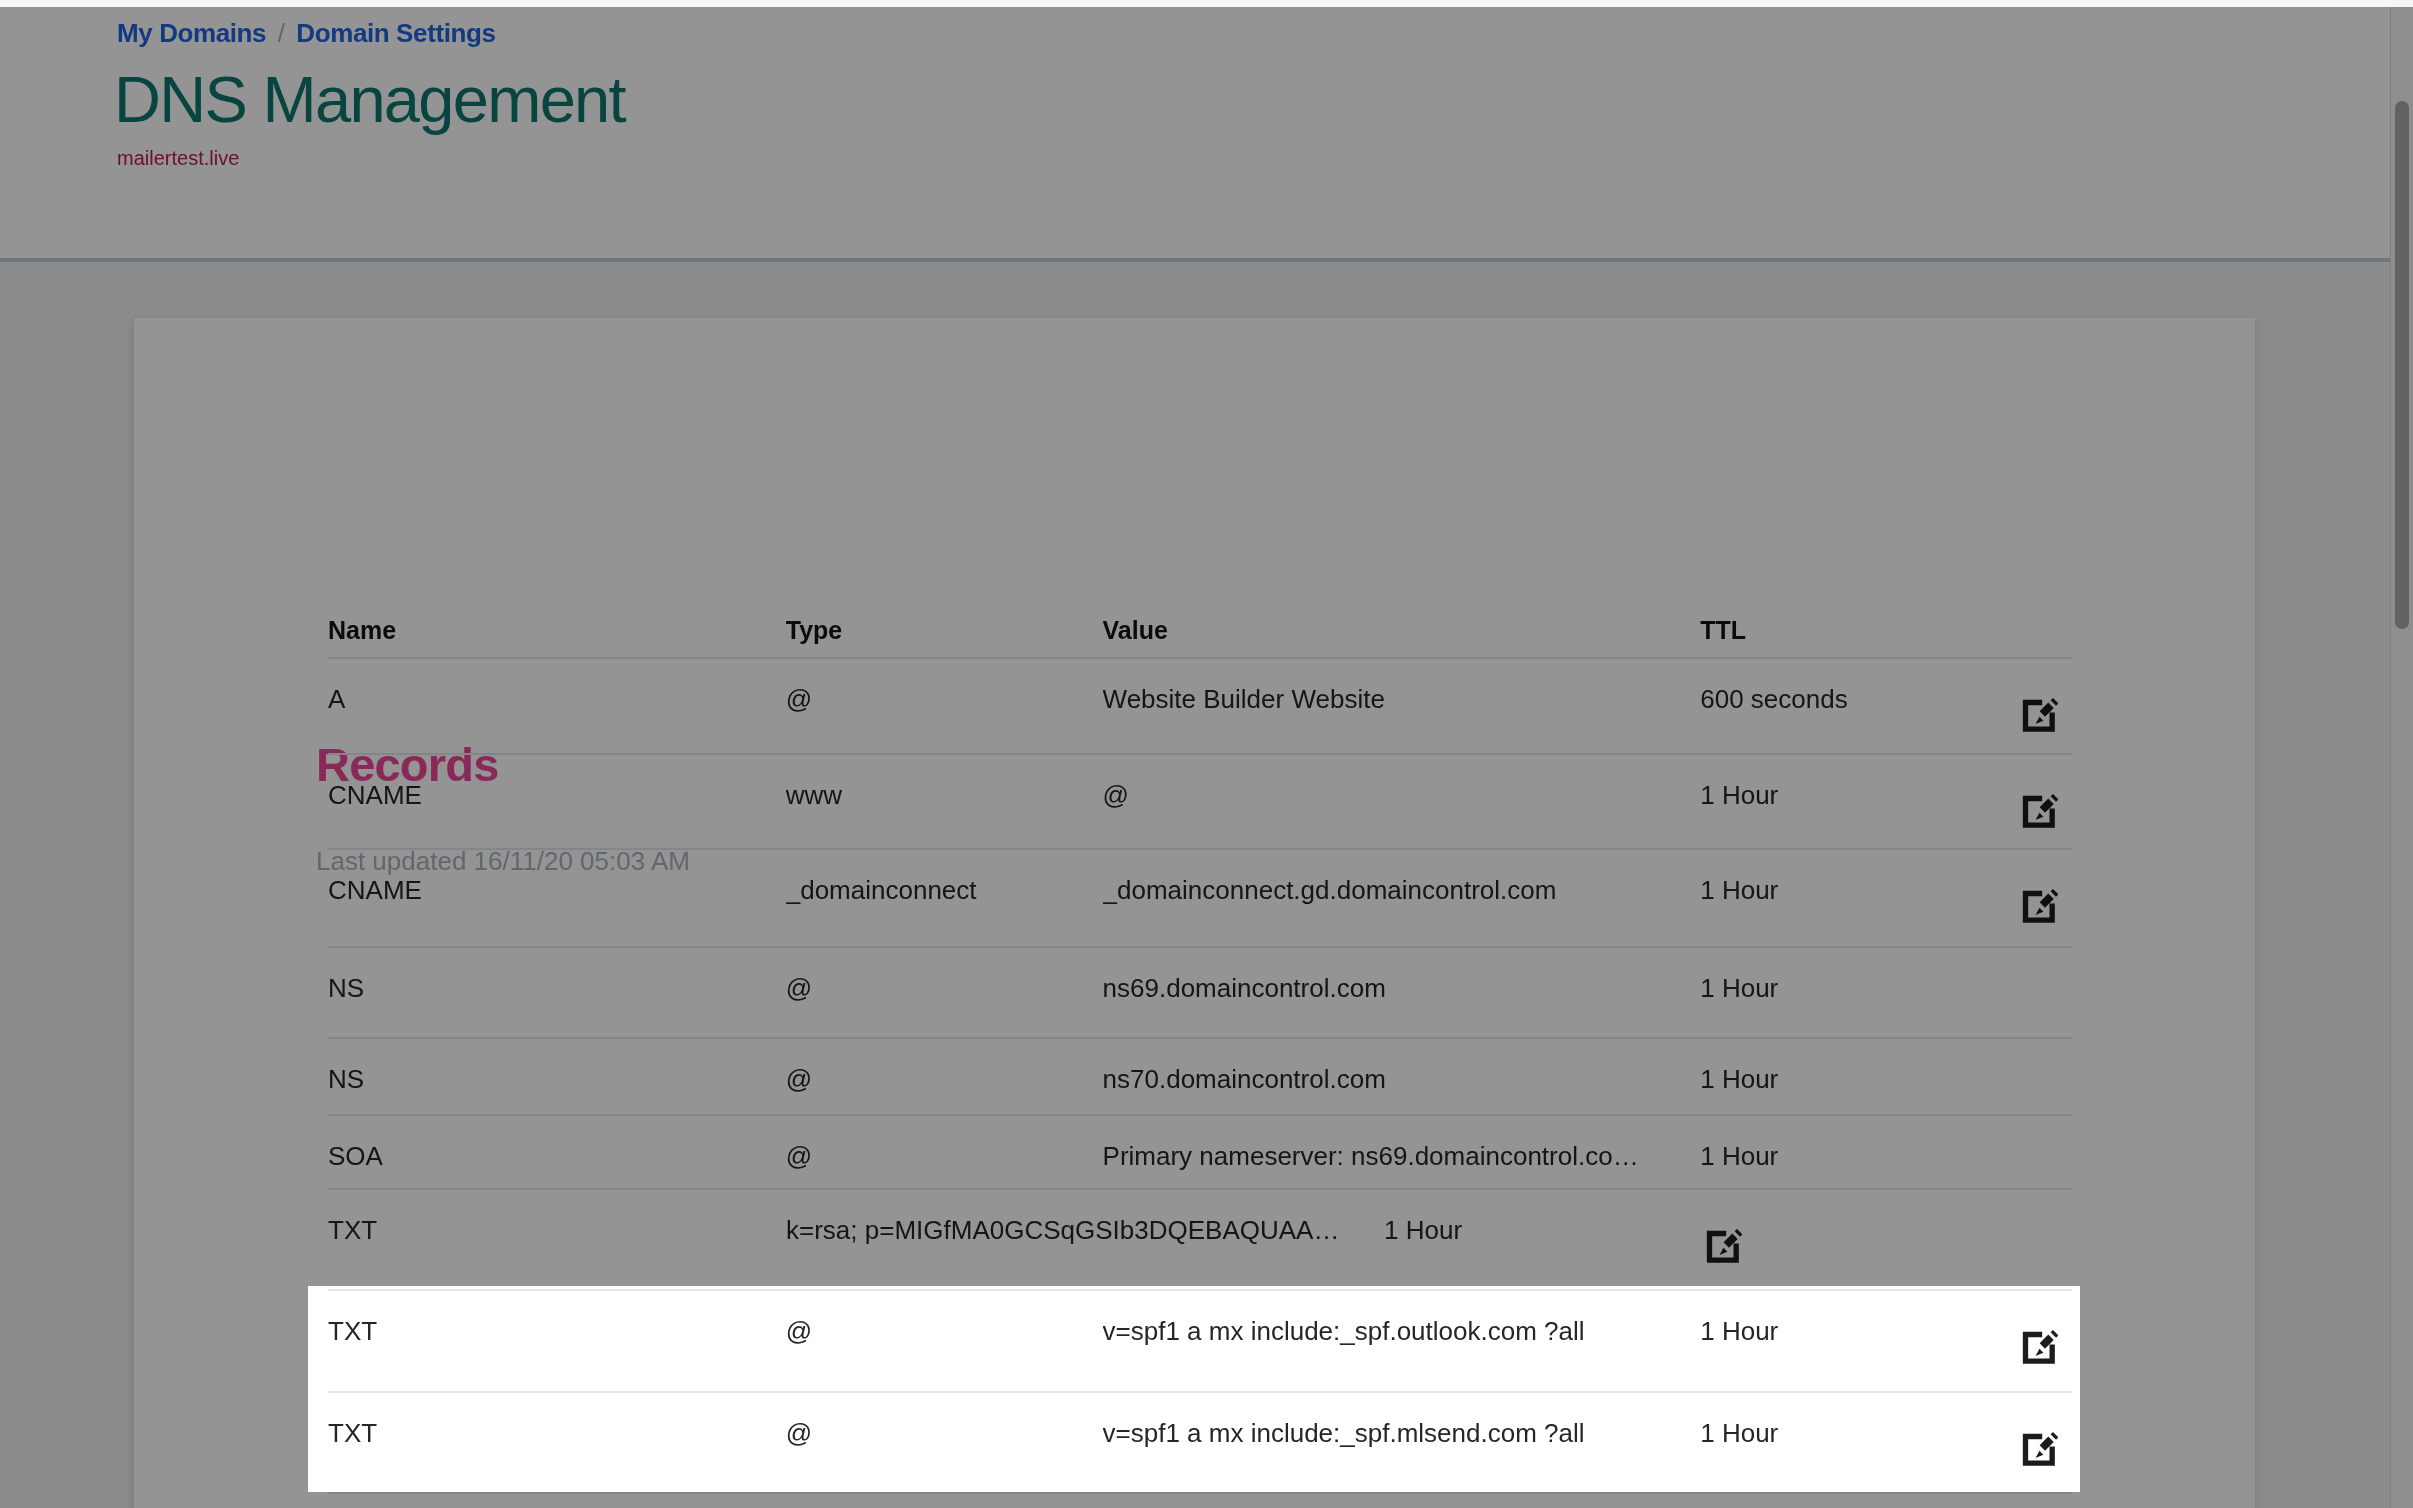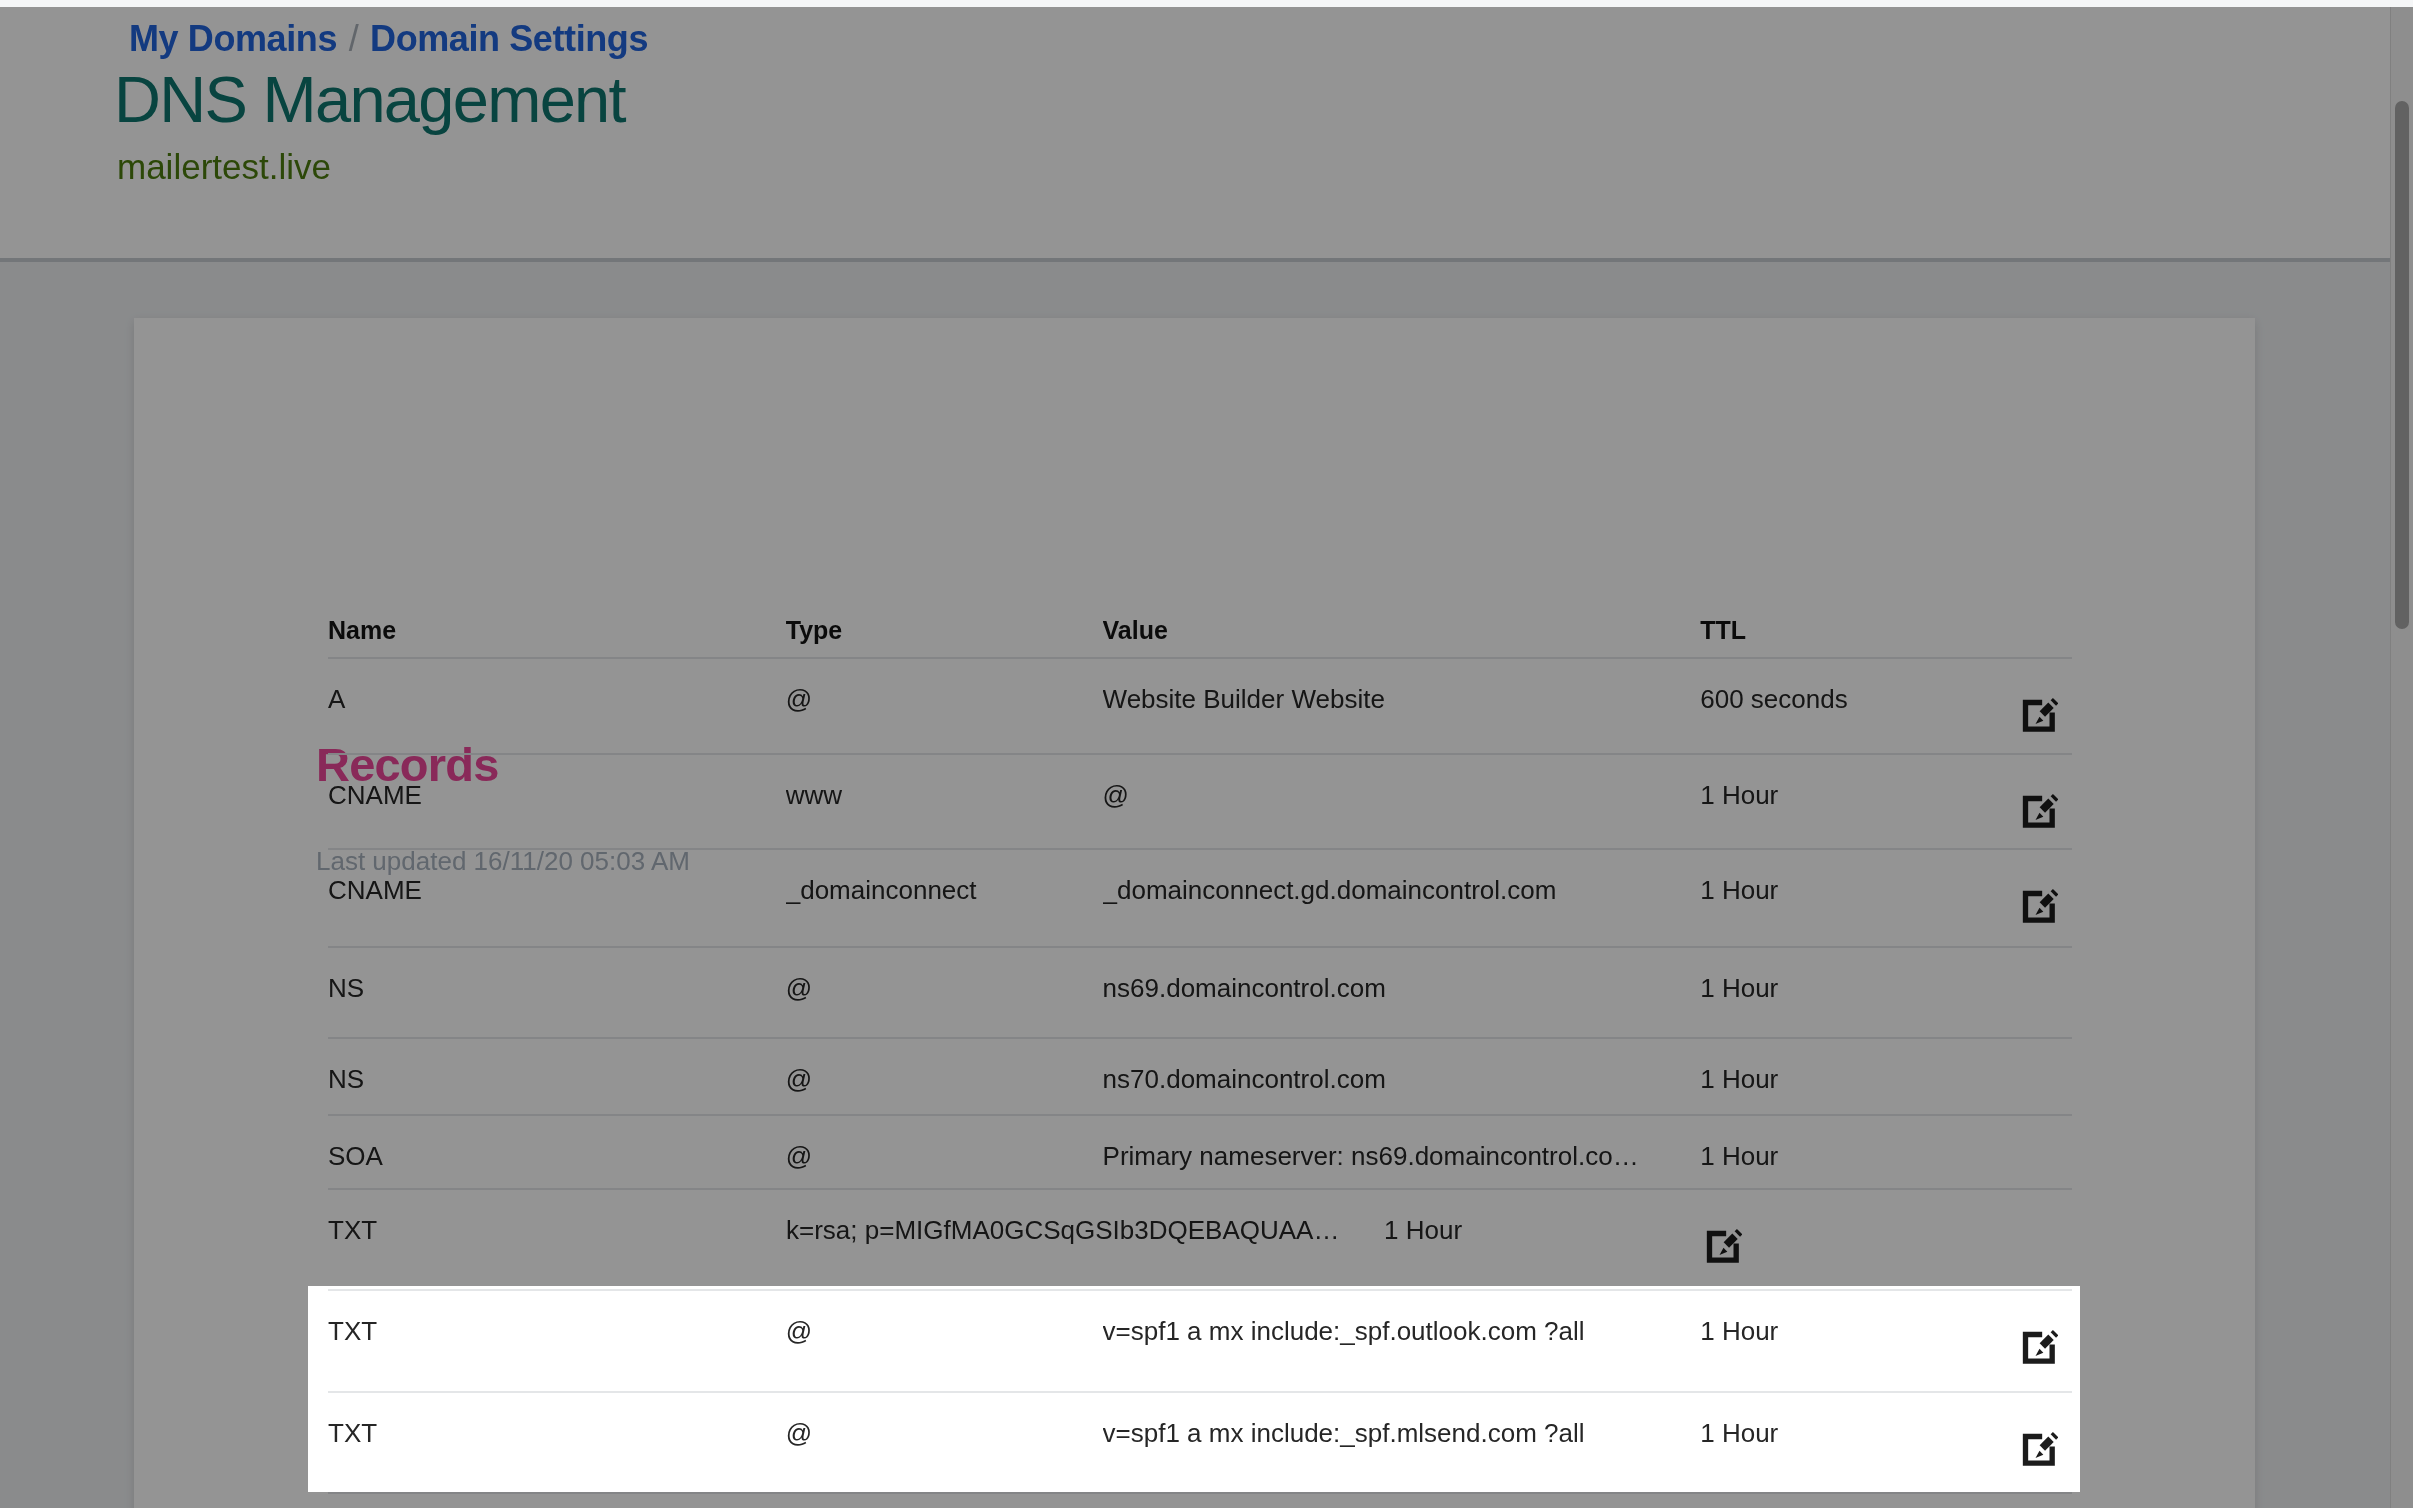--- a/index.html
+++ b/index.html
@@ -1,25 +1,25 @@
 <!DOCTYPE html>
 <html style="font-size:13.4px"><head>
 <meta charset="utf-8">
 <style>
   html,body{margin:0;padding:0;}
   body{font-family:"Liberation Sans",sans-serif;}
   .screen{position:relative;width:2413px;height:1508px;overflow:hidden;background:#eef0f2;}
 
   
   .page-header{position:absolute;top:0;left:0;width:2413px;height:262px;background:#ffffff;border-bottom:4.2px solid #c7ccd1;box-sizing:border-box;}
-  .breadcrumb{position:absolute;left:129px;top:18.4px;font-size:36px;font-weight:700;letter-spacing:-0.4px;}
+  .breadcrumb{position:absolute;left:117px;top:18.4px;font-size:26px;font-weight:700;letter-spacing:-0.4px;}
   .breadcrumb a{color:#2264dd;text-decoration:none;cursor:pointer;}
   .crumb-sep{color:#a9b0b8;font-weight:400;padding:0 11.7px;}
   .page-title{position:absolute;left:114px;top:62px;font-size:65px;font-weight:400;color:#0f766e;letter-spacing:-1.7px;text-align:center;}
-  .page-domain{position:absolute;left:117px;top:147px;font-size:35px;color:#4d7c0f;}
+  .page-domain{position:absolute;left:117px;top:147px;font-size:20px;color:#be185d;}
 
   
   .card{position:absolute;left:134px;top:318px;width:2121px;height:1274px;background:#ffffff;box-shadow:0 2.5px 10px rgba(0,0,0,0.12);}
   .records-heading{position:absolute;left:182px;top:419px;font-size:47px;font-weight:700;color:#ec4899;letter-spacing:-0.8px;margin:0;}
   .last-updated{position:absolute;left:182px;top:528px;font-size:26px;color:#a7b1bd;}
 
   
   .dns-table{position:absolute;left:194px;top:291px;width:1744px;}
   .thead{display:flex;height:48px;box-sizing:border-box;padding-top:6.7px;font-size:25px;font-weight:700;color:#141414;}
   .row{display:flex;box-sizing:border-box;border-top:2.5px solid #e4e6e8;padding-top:25px;font-size:26px;color:#262626;background:transparent;}

